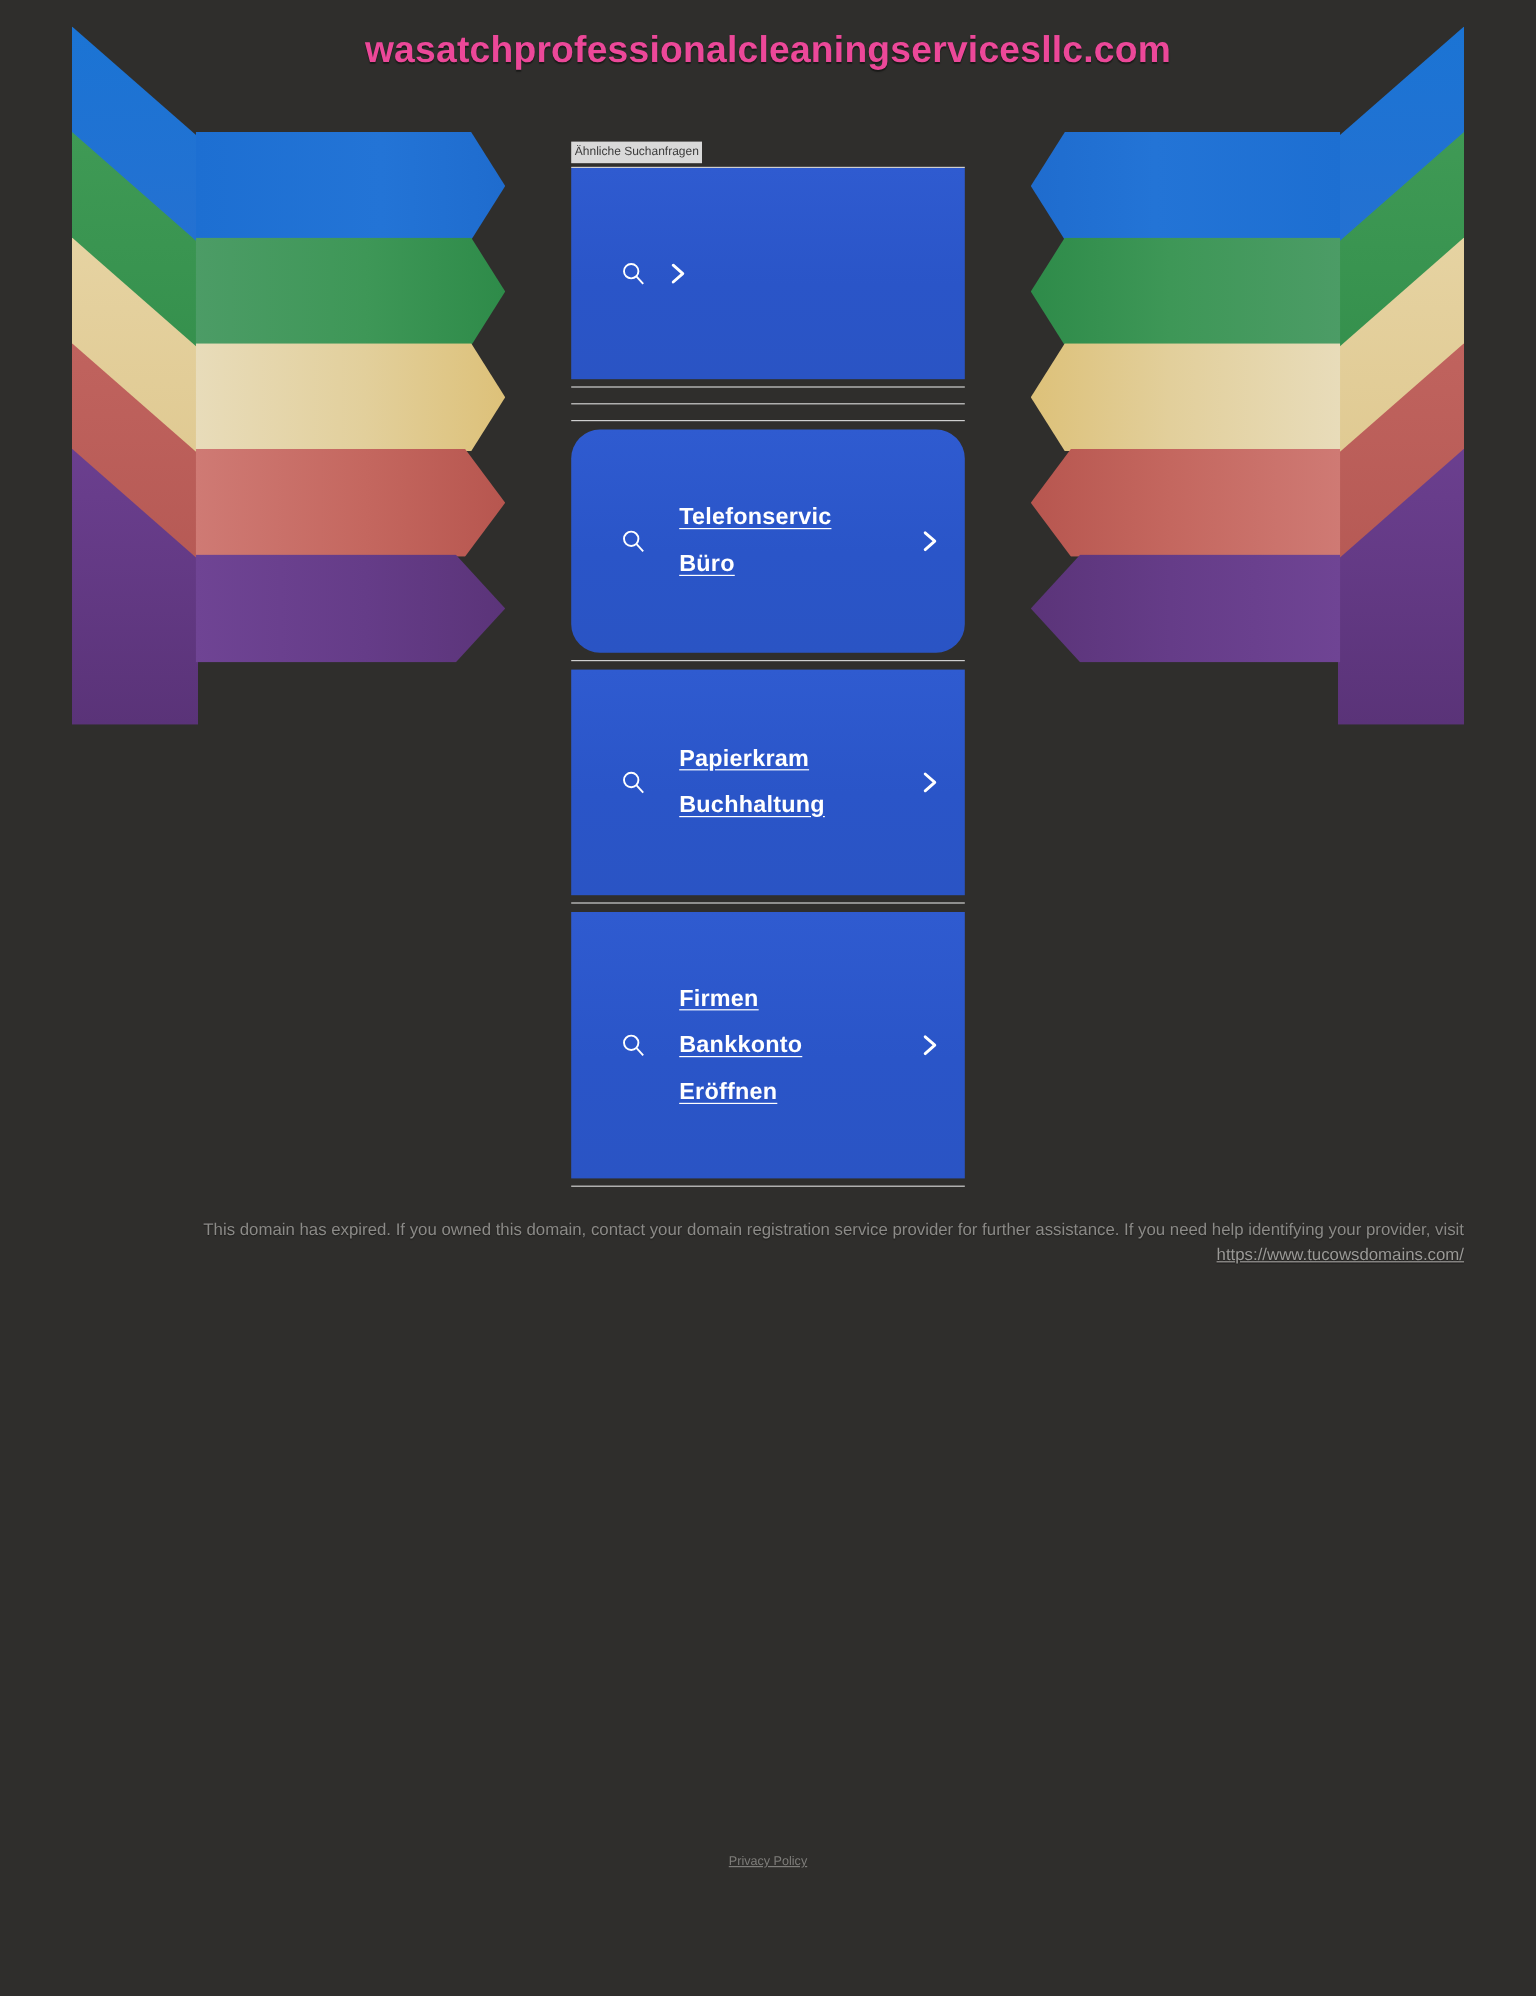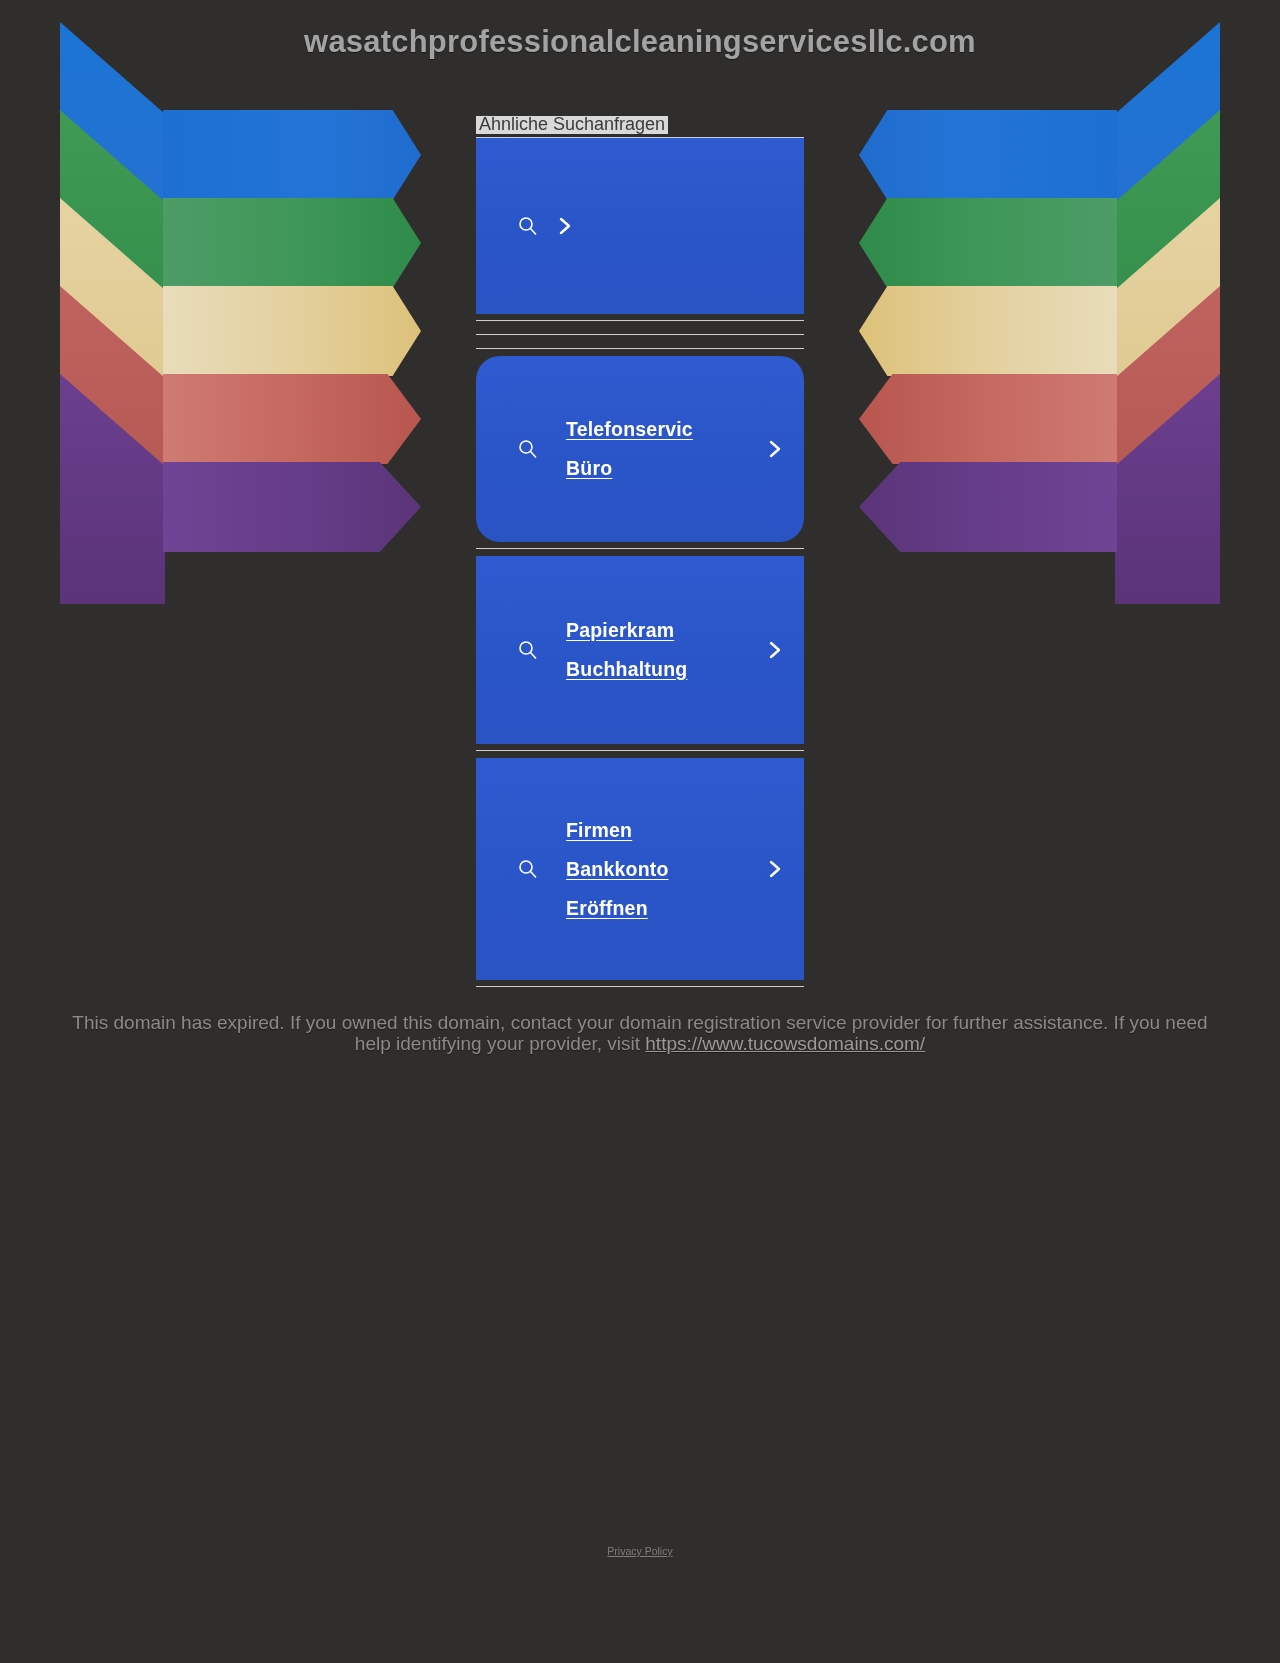--- a/index.html
+++ b/index.html
@@ -79,42 +79,42 @@
     clip-path: polygon(0 0, 100% 92px, 100% 100%, 0 100%); }
   .b5 .bar  { top: 440px; height: 90px;
     background: linear-gradient(90deg,#6f4494 0%, #653c88 55%, #5b3479 100%);
     clip-path: polygon(0 0, 84% 0, 100% 50%, 84% 100%, 0 100%); }
 
   
   .domain-title {
     position: relative;
     z-index: 5;
     text-align: center;
-    color: #a3a3a3;
+    color: #ec4899;
     font-size: 31px;
     font-weight: bold;
     letter-spacing: 0.2px;
     padding-top: 24px;
     text-shadow: 0 1px 1px rgba(0,0,0,.45);
   }
 
   
   .center {
     position: relative;
     z-index: 6;
     width: 328px;
     margin: 0 auto;
     padding-top: 56px;
   }
 
   .related-label {
     display: inline-block;
     background: #d9d9d9;
     color: #3b3b3b;
-    font-size: 18px;
+    font-size: 10px;
     line-height: 15px;
     padding: 1px 3px 2px 3px;
     margin-left: 0px;
     position: relative;
     left: 0px;
   }
   .label-row { padding-left: 0px; }
 
   .rule {
     height: 0;
@@ -177,23 +177,23 @@
     width: 22px; height: 26px;
     margin-left: 6px;
   }
   .chev svg { display:block; }
 
   
   .expired {
     position: relative;
     z-index: 5;
     color: #8b8a87;
-    font-size: 19px;
+    font-size: 14px;
     line-height: 21px;
-    text-align: center;
+    text-align: right;
     width: 1160px;
     margin: 18px auto 0 auto;
     text-shadow: 0 1px 1px rgba(0,0,0,.4);
   }
   .expired a {
     color: #9b9a97;
     text-decoration: underline;
   }
 
   .privacy {

